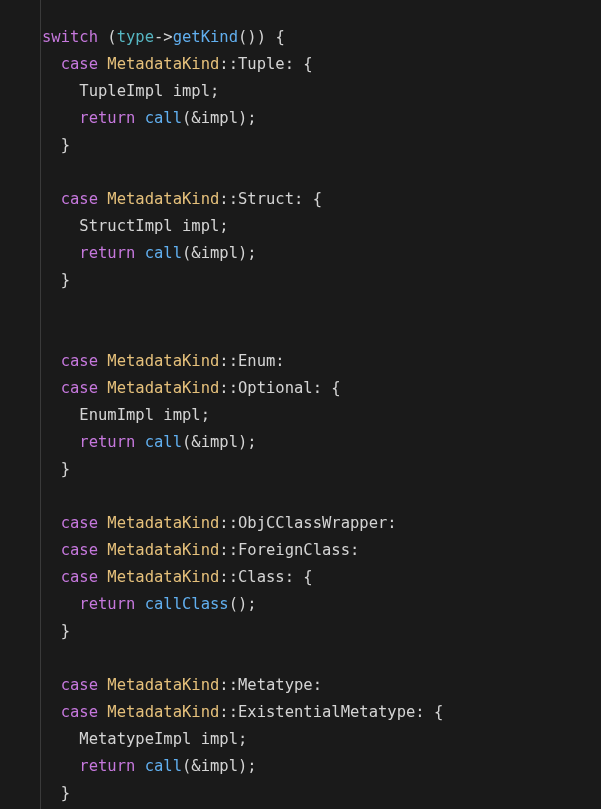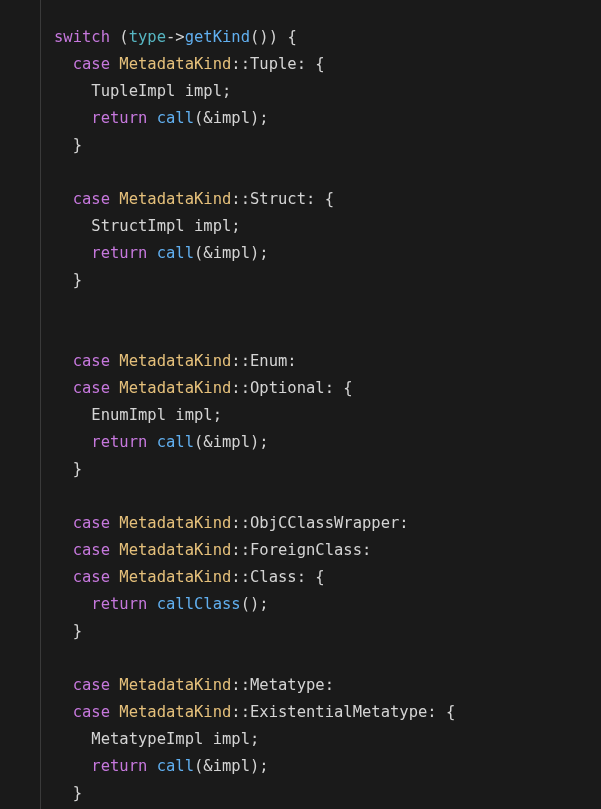--- a/index.html
+++ b/index.html
@@ -19,21 +19,21 @@
     position: absolute;
     left: 40px;
     top: 0;
     bottom: 0;
     width: 1px;
     background: #3a3a3a;
   }
   pre {
     font-family: inherit;
     white-space: pre;
-    margin-left: 12px;
+    margin-left: 0;
   }
   .kw { color: #c678dd; }       
   .type { color: #56b6c2; }     
   .fn { color: #61afef; }       
   .cls { color: #e5c07b; }
   .brace { color: #d4d4d4; }
 </style>
 </head>
 <body>
 

